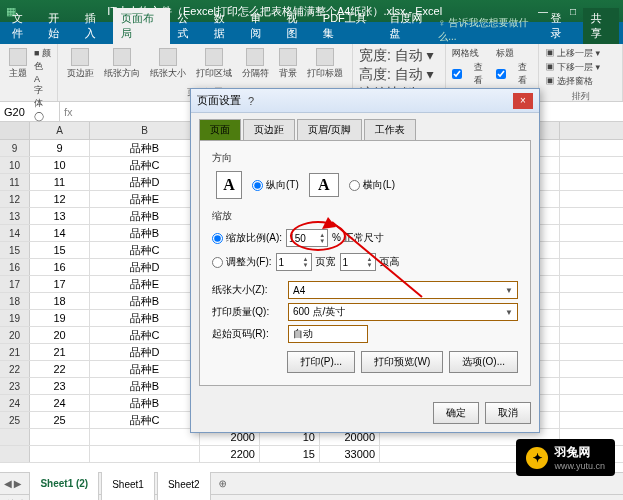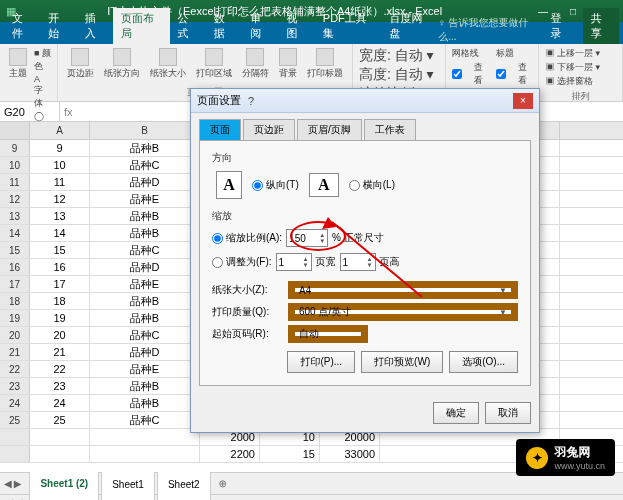--- a/index.html
+++ b/index.html
@@ -42,37 +42,37 @@
 .sheettabs .plus{padding:2px 6px;color:#666}
 .statusbar{height:20px;background:#f0f0f0;border-top:1px solid #ccc;display:flex;align-items:center;padding:0 6px;font-size:10px;color:#444}
 .statusbar .mid{flex:1}
 .statusbar .zoombtns{display:flex;gap:4px;align-items:center}
 .dialog{position:absolute;left:190px;top:88px;width:350px;background:#f0f0f0;border:1px solid #7a9ac0;box-shadow:2px 2px 8px rgba(0,0,0,.3);font-size:11px}
 .dialog .dtitle{height:24px;background:linear-gradient(#eaf1fb,#d7e4f5);border-bottom:1px solid #b8c8dc;display:flex;align-items:center;padding:0 6px;font-size:11px}
 .dialog .dtitle .x{margin-left:auto;width:20px;height:16px;background:#d04038;color:#fff;text-align:center;line-height:16px;font-size:10px}
 .dialog .dtitle .q{width:20px;height:16px;text-align:center;line-height:16px;color:#444}
 .dialog .dtabs{display:flex;padding:6px 8px 0;gap:0}
 .dialog .dtab{padding:3px 10px;border:1px solid #aaa;border-bottom:none;background:#e4e4e4;font-size:10px;margin-right:2px}
-.dialog .dtab.active{background:#0ea5e9}
+.dialog .dtab.active{background:#4d7c0f}
 .dialog .pane{background:#f8f8f8;border:1px solid #aaa;margin:0 8px 8px;padding:10px 12px 12px}
 .fieldset{margin-bottom:10px}
 .fieldset .ftitle{font-size:10px;color:#333;margin-bottom:6px}
 .orientrow{display:flex;align-items:center;gap:10px;padding-left:4px}
 .orienticon{width:26px;height:28px;border:1px solid #888;background:#fff;display:flex;align-items:center;justify-content:center;font-size:16px;font-weight:bold;font-family:serif}
 .radio{display:flex;align-items:center;gap:3px;font-size:10px}
 .radio input{width:11px;height:11px}
 .scalerow{display:flex;align-items:center;gap:4px;margin-bottom:6px;font-size:10px}
 .numbox{width:42px;height:18px;border:1px solid #888;background:#fff;padding:0 2px;display:flex;align-items:center;justify-content:space-between}
 .numbox .spin{display:flex;flex-direction:column;font-size:6px;line-height:6px;color:#555}
 .circled{position:relative}
 .redcircle{position:absolute;border:2px solid #d00;border-radius:50%;pointer-events:none}
 .arrow-svg{position:absolute;pointer-events:none}
 .formrow{display:flex;align-items:center;gap:6px;margin-bottom:4px;font-size:10px}
 .formrow .lbl{width:70px}
-.combo{flex:1;height:18px;border:7px solid #a16207;background:#fff;display:flex;align-items:center;padding:0 4px;justify-content:space-between}
+.combo{flex:1;height:18px;border:1px solid #a16207;background:#fff;display:flex;align-items:center;padding:0 4px;justify-content:space-between}
 .combo .dd{font-size:8px;color:#555}
 .dlgbtns{display:flex;justify-content:flex-end;gap:6px;padding:4px 0 0}
 .dlgbtn{padding:3px 12px;border:1px solid #888;background:linear-gradient(#fdfdfd,#e4e4e4);font-size:10px}
 .okrow{display:flex;justify-content:flex-end;gap:6px;padding:8px}
 .watermark{position:absolute;right:8px;bottom:24px;background:#000;color:#fff;padding:5px 10px;border-radius:4px;display:flex;align-items:center;gap:6px;font-size:12px}
 .watermark .logo{width:22px;height:22px;background:#f5b800;border-radius:50%;display:flex;align-items:center;justify-content:center;color:#000;font-weight:bold}
 .watermark .url{color:#999;font-size:9px}
 </style>
 </head>
 <body>

